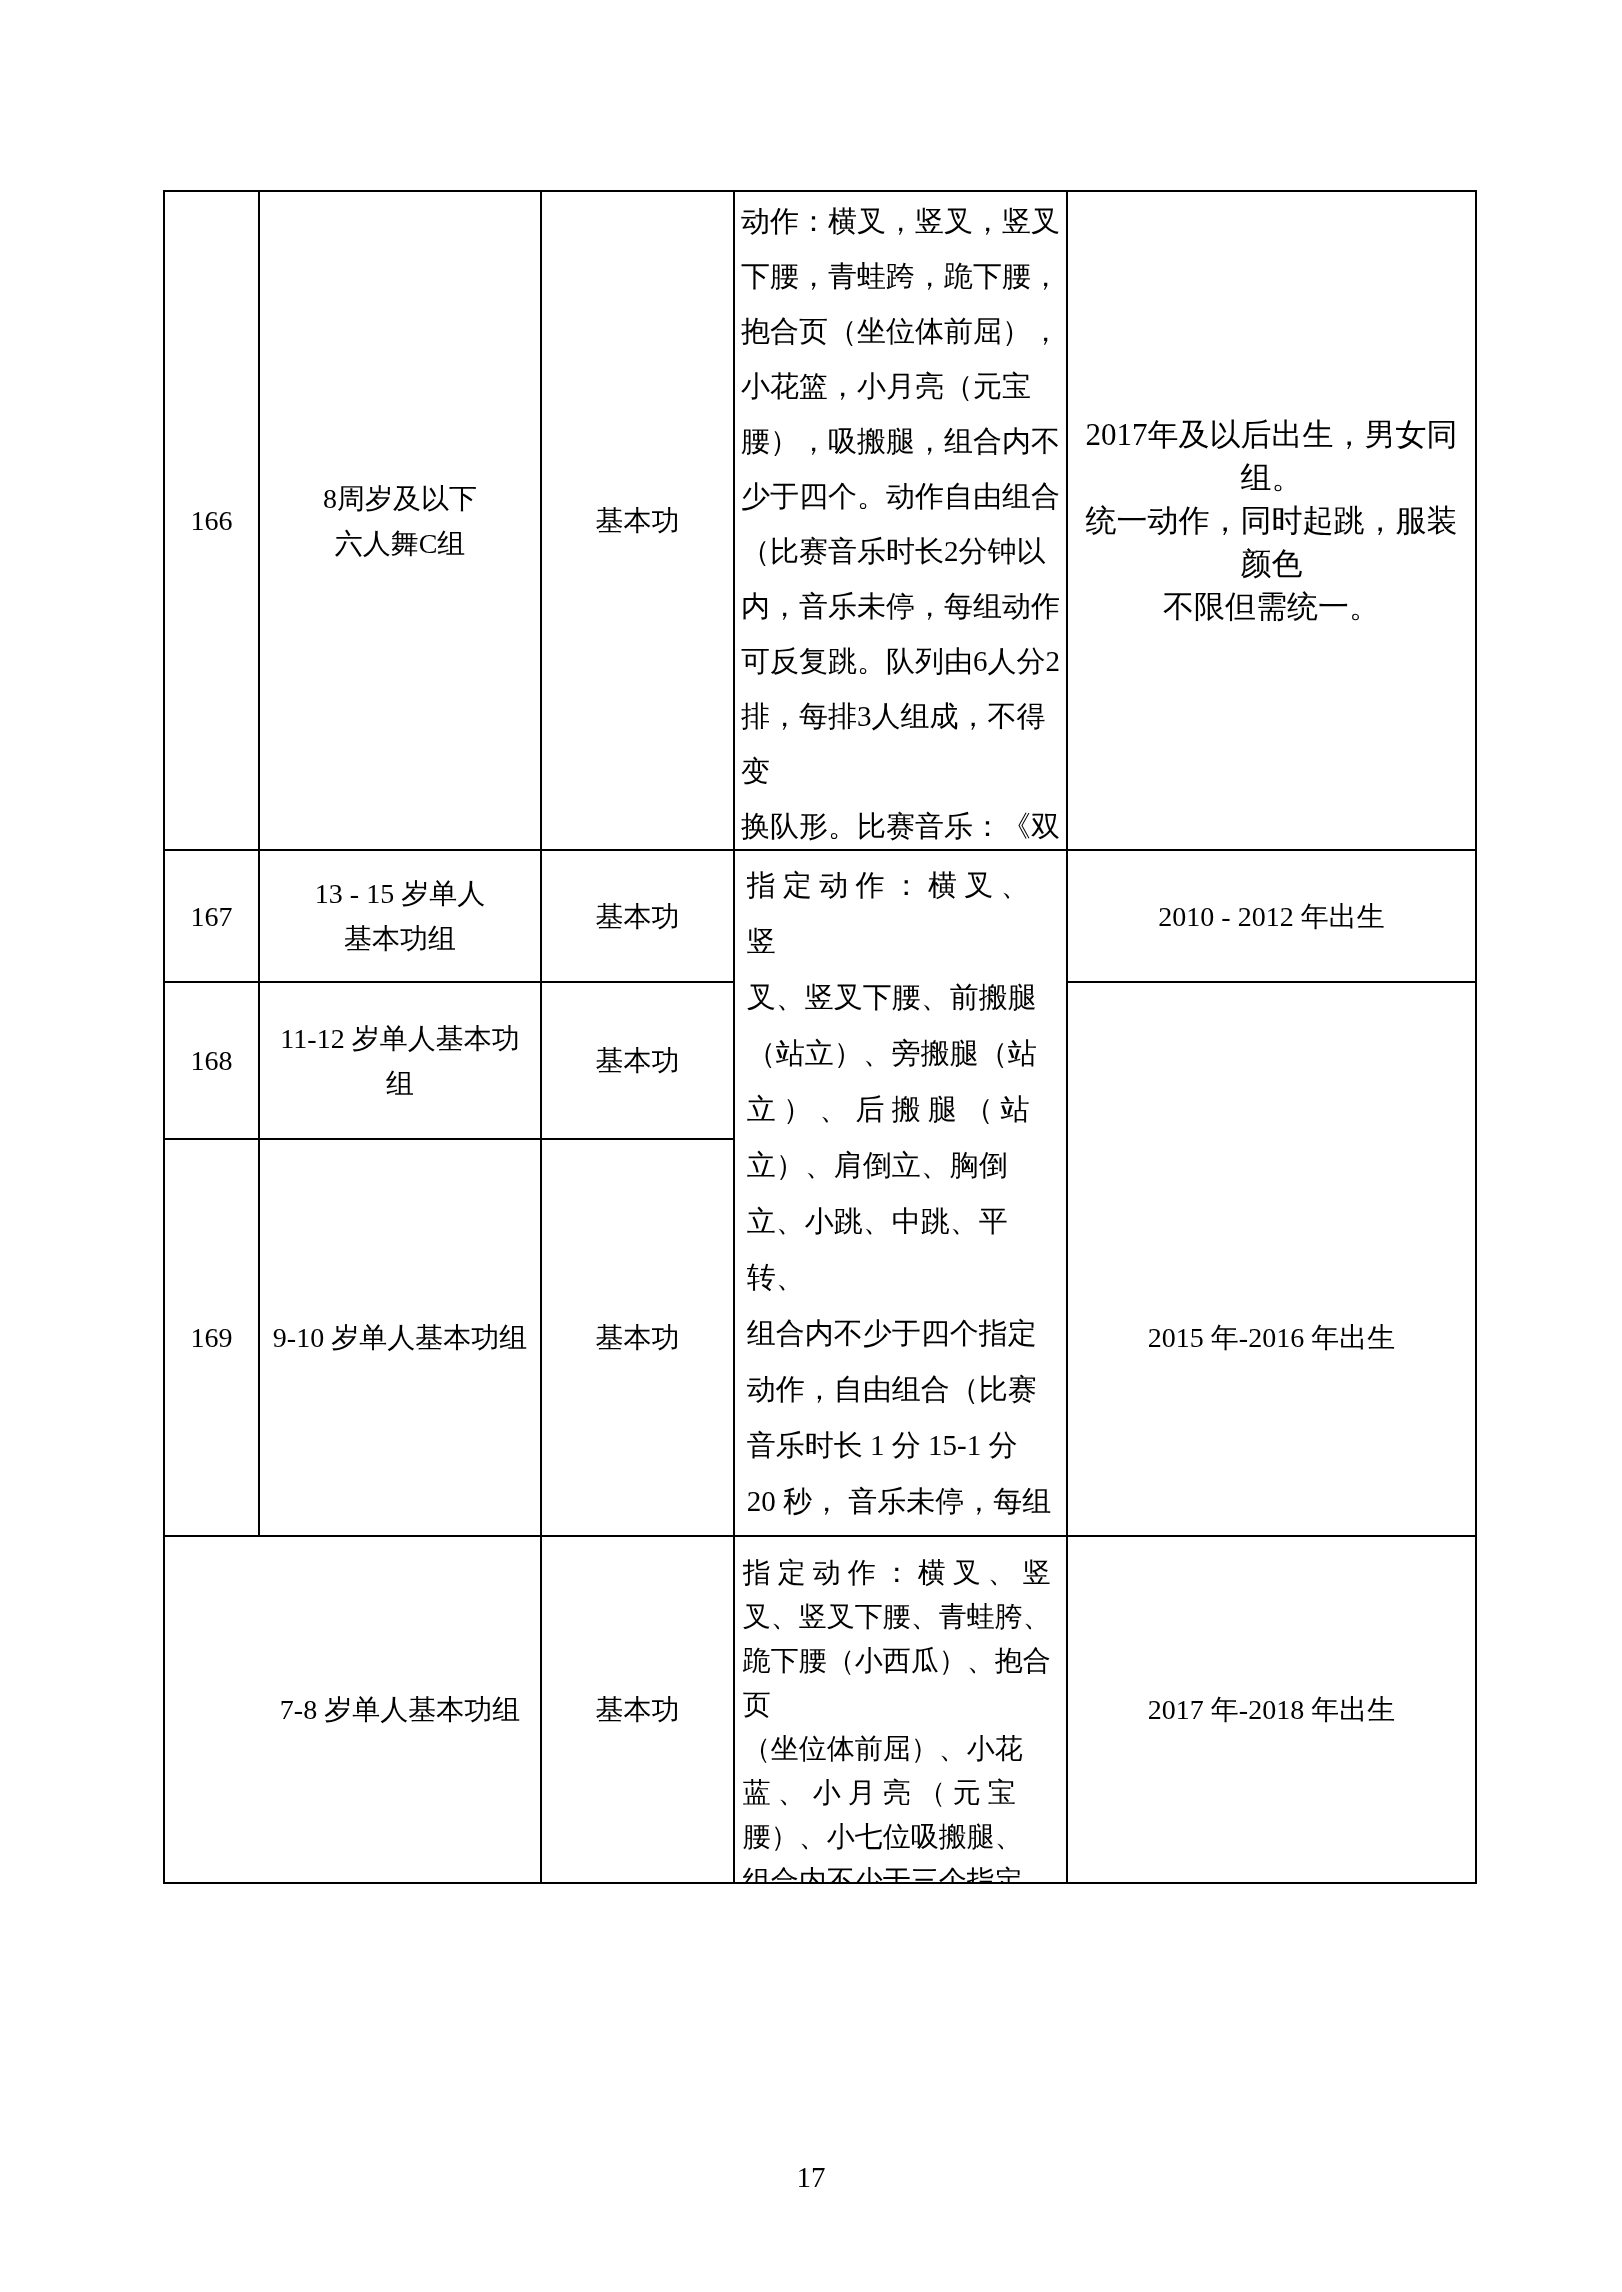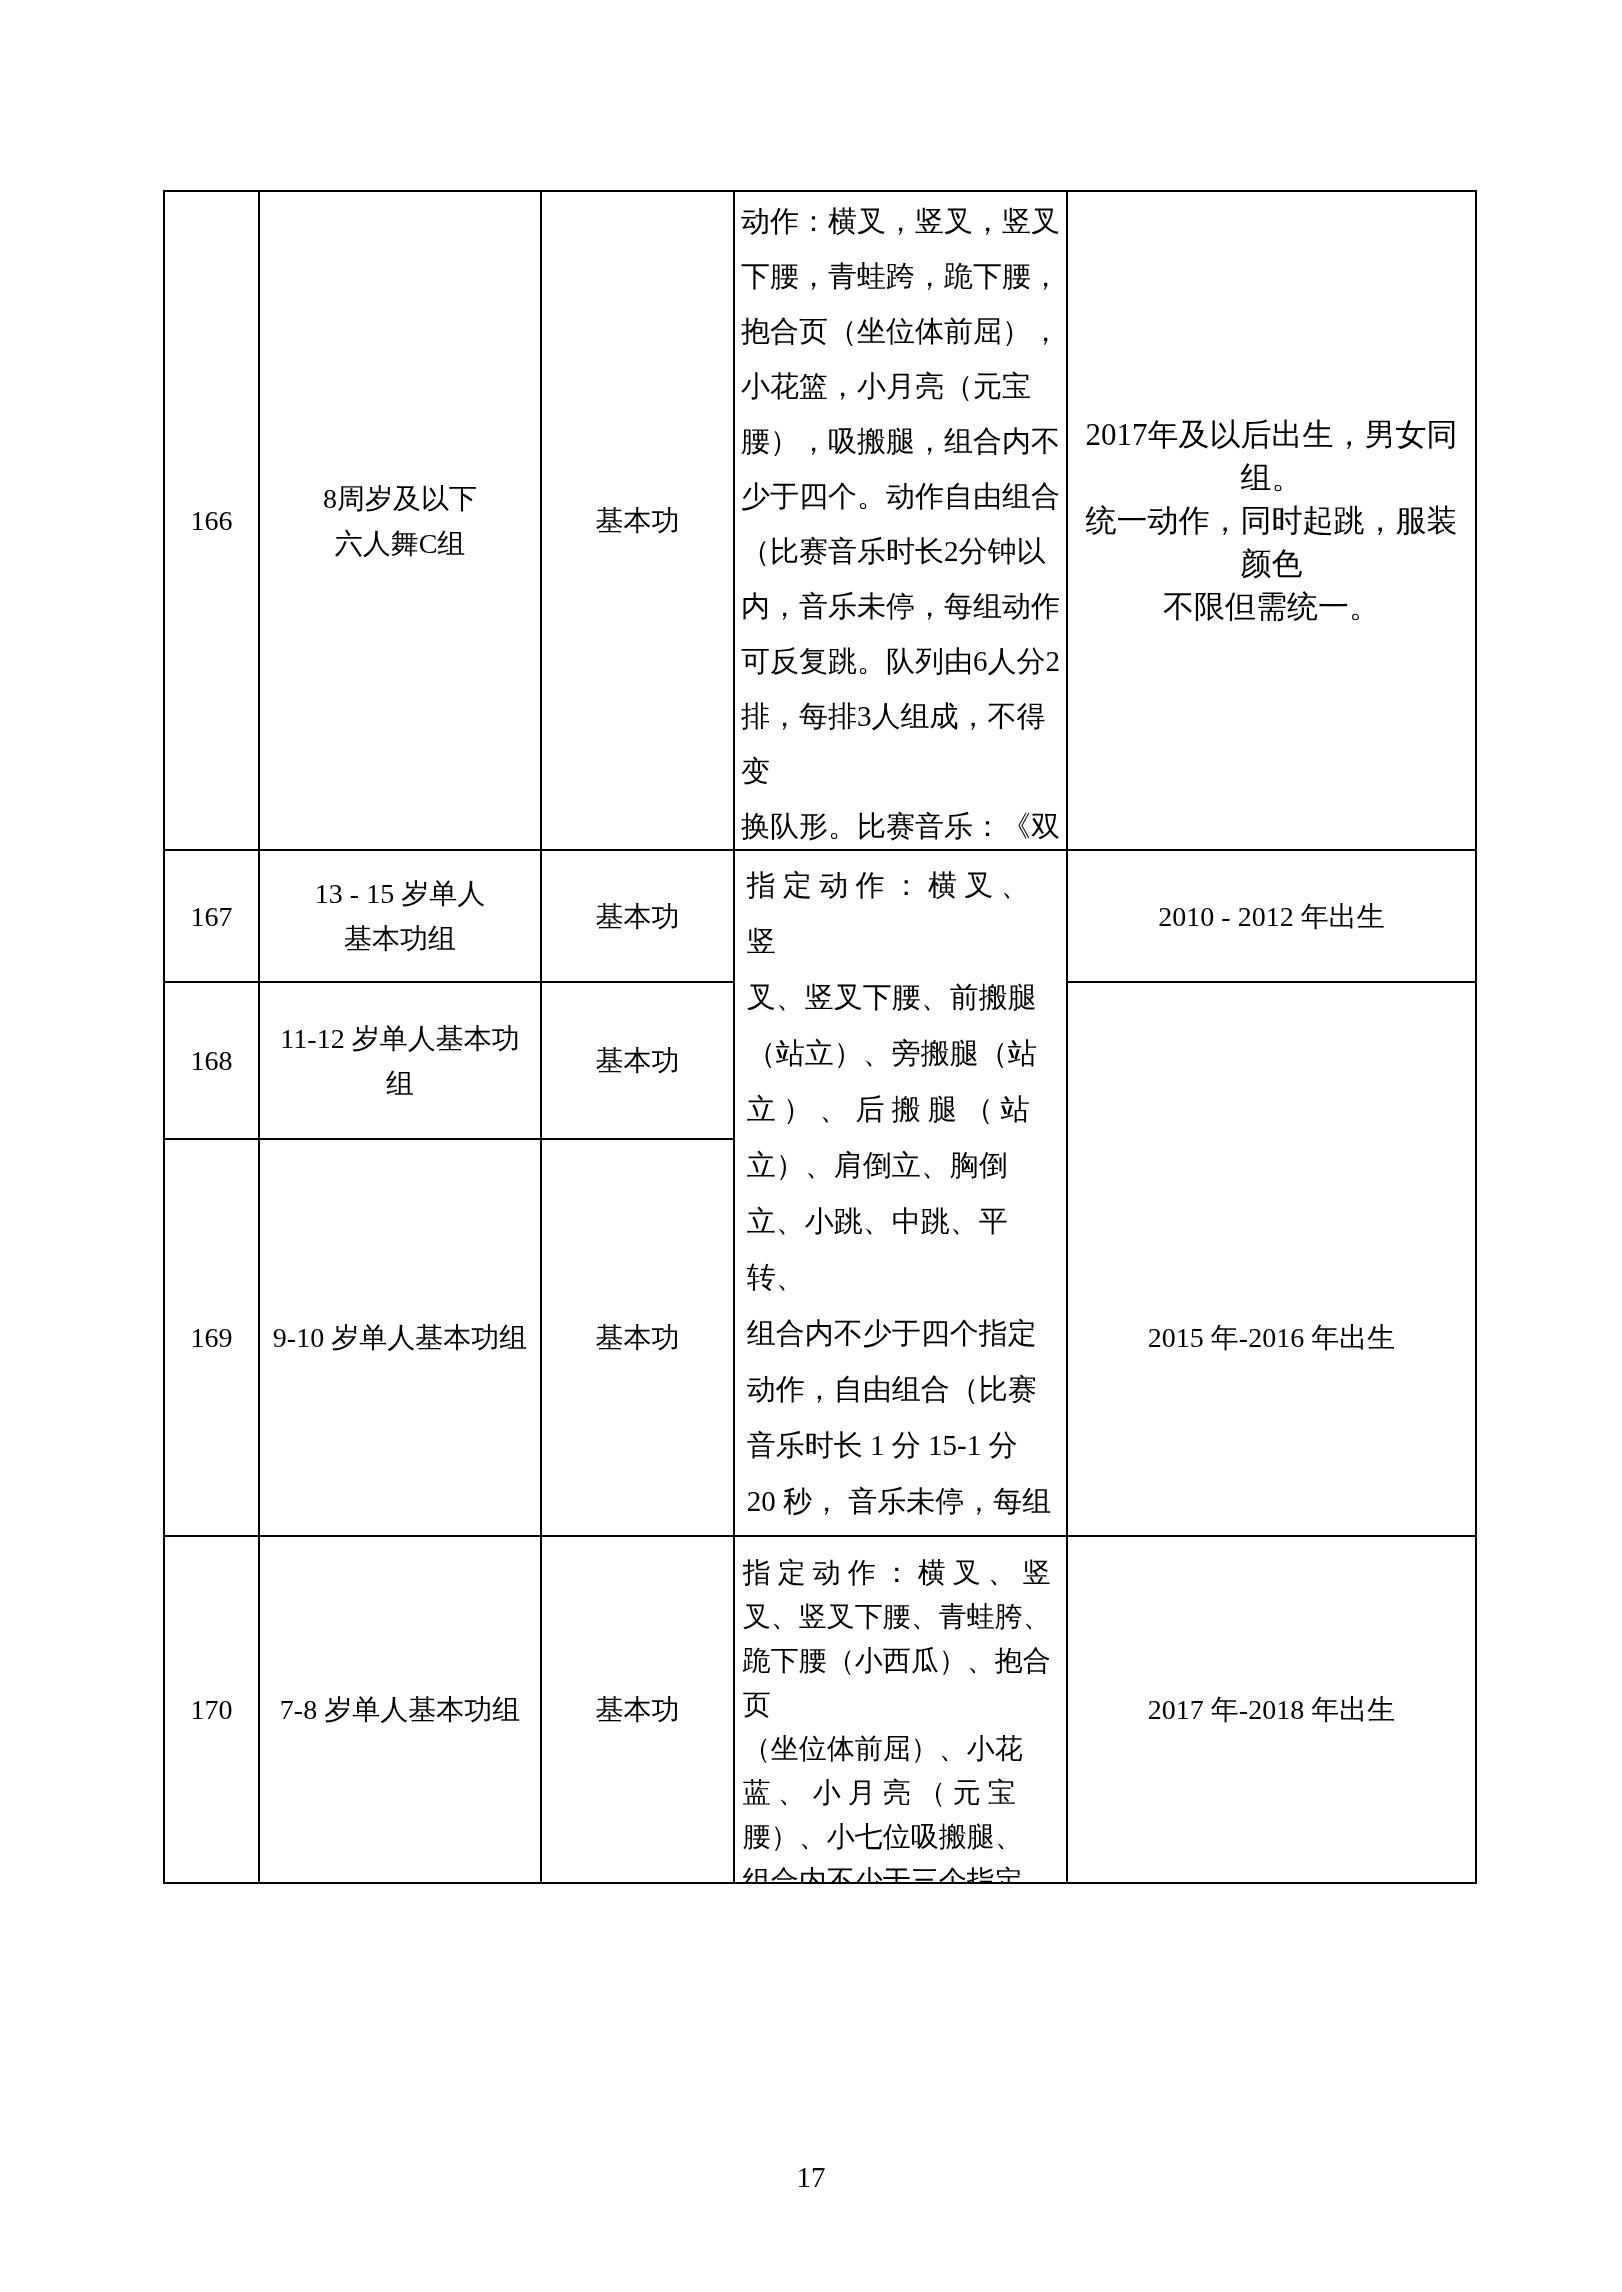--- a/index.html
+++ b/index.html
@@ -104,21 +104,20 @@
   <div class="cell center r3 c1">168</div>
   <div class="cell center r3 c2">11-12 岁单人基本功
 组</div>
   <div class="cell center r3 c3">基本功</div>
 
   <div class="cell center r4 c1">169</div>
   <div class="cell center r4 c2">9-10 岁单人基本功组</div>
   <div class="cell center r4 c3">基本功</div>
   <div class="cell center last-col r4 c5">2015 年-2016 年出生</div>
 
-  <div class="cell center last-row r5 c1">170</div>
   <div class="cell center last-row r5 c2">7-8 岁单人基本功组</div>
   <div class="cell center last-row r5 c3">基本功</div>
   <div class="cell action-tight last-row r5 c4">指 定 动 作 ： 横 叉 、 竖
 叉、竖叉下腰、青蛙胯、
 跪下腰（小西瓜）、抱合页
 （坐位体前屈）、小花
 蓝 、 小 月 亮 （ 元 宝
 腰）、小七位吸搬腿、
 组合内不少于三个指定</div>
   <div class="cell center last-col last-row r5 c5">2017 年-2018 年出生</div>

